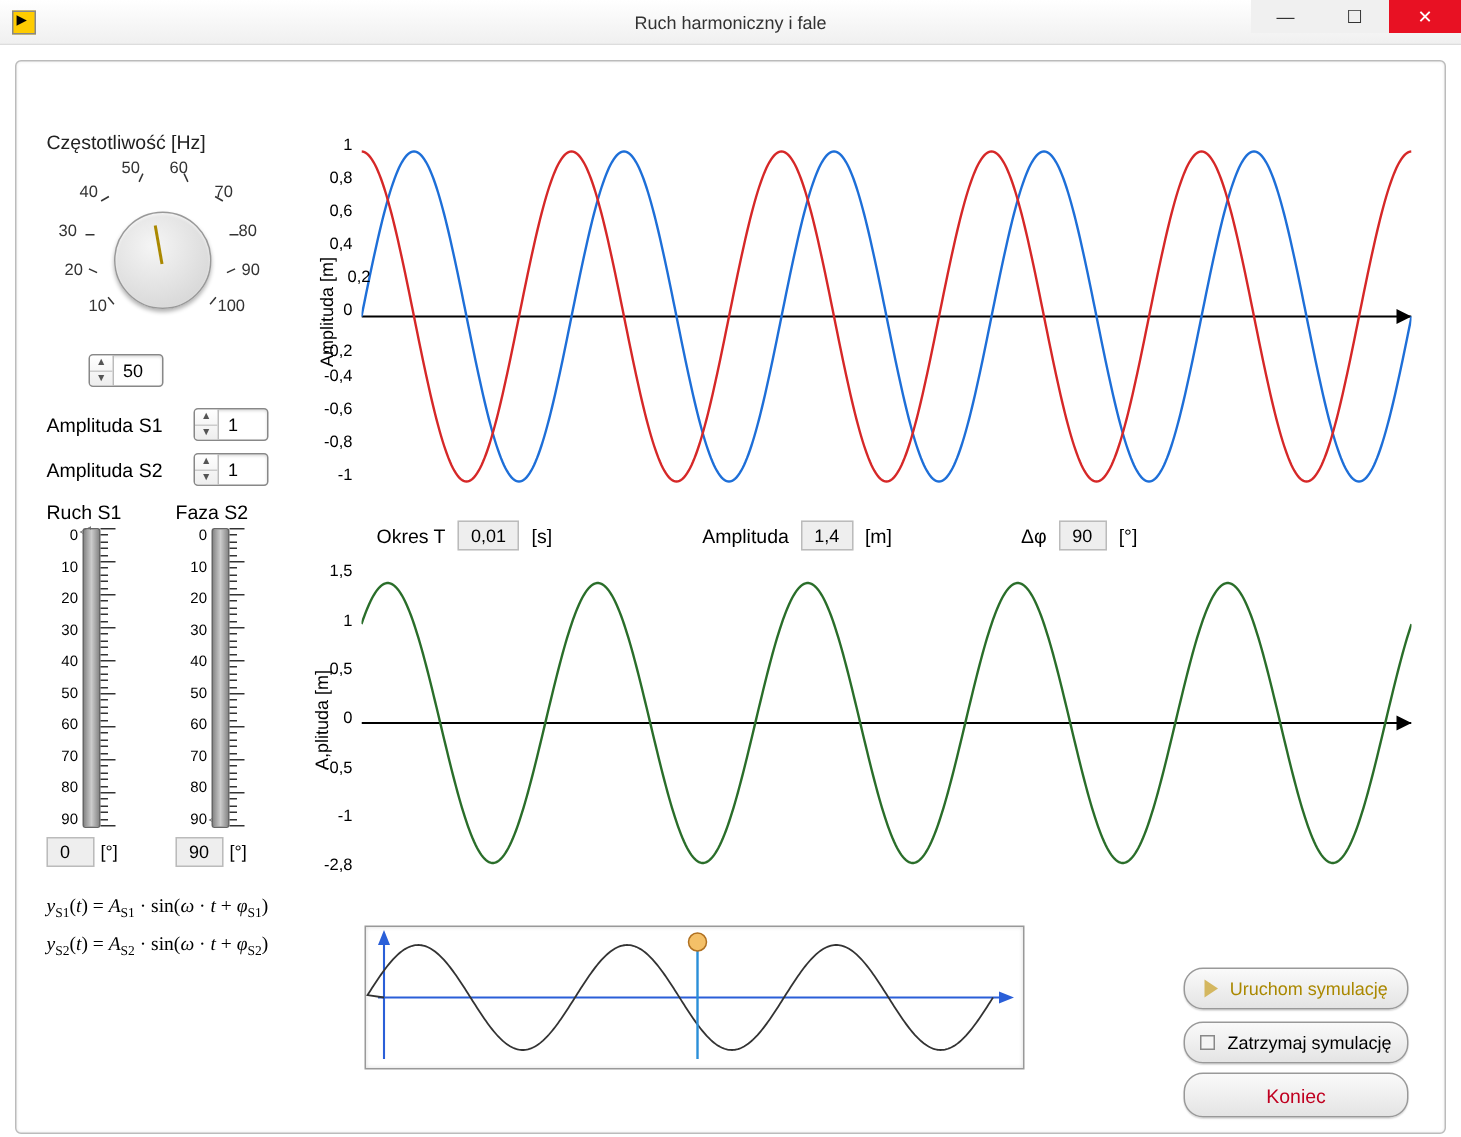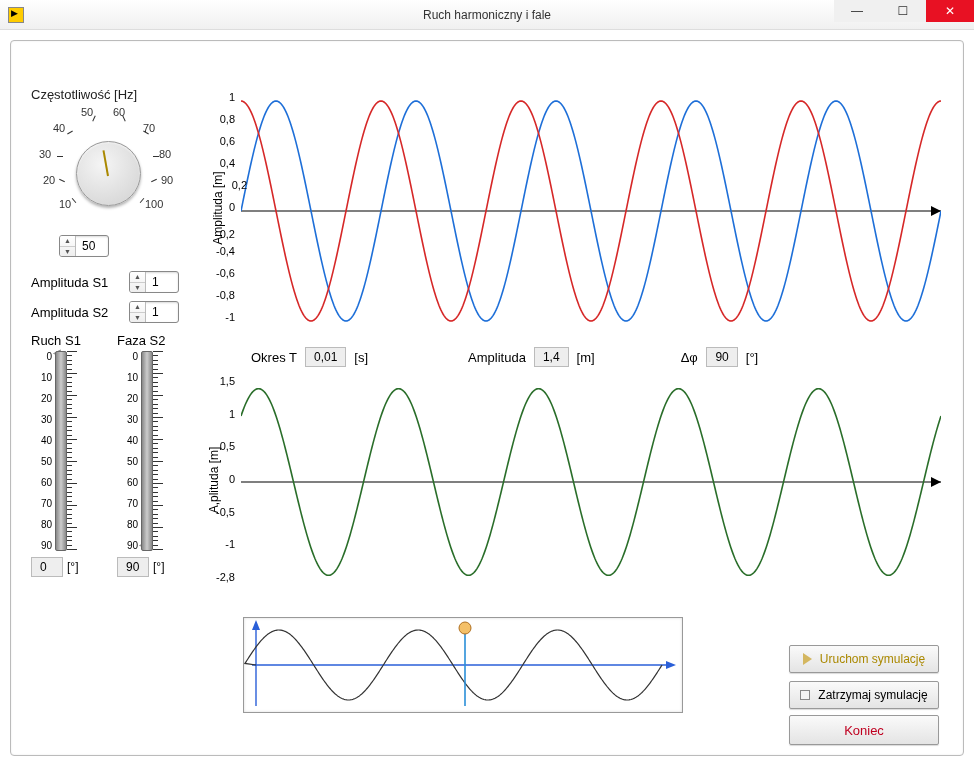--- a/index.html
+++ b/index.html
@@ -237,37 +237,37 @@
 }
 .params-row {
   position: absolute;
   left: 240px;
   top: 306px;
   display: flex;
   gap: 30px;
   align-items: center;
   font-size: 13px;
 }
-.params-row .grp { display: flex; align-items: center; gap: 8px; text-align: right; }
+.params-row .grp { display: flex; align-items: center; gap: 8px; }
 .mini-chart {
   position: absolute;
   left: 232px;
   top: 576px;
   width: 440px;
   height: 96px;
   border: 1px solid #999;
   box-shadow: inset 0 0 3px rgba(0,0,0,0.15);
   background: #fff;
 }
 .btn {
   position: absolute;
   width: 150px;
   height: 28px;
   border: 1px solid #999;
-  border-radius: 2px;
+  border-radius: 13px;
   background: linear-gradient(#fafafa, #e4e4e4);
   display: flex;
   align-items: center;
   justify-content: center;
   gap: 8px;
   font-size: 12px;
   cursor: pointer;
   box-shadow: 0 1px 1px rgba(0,0,0,0.15);
 }
 .btn.primary { color: #aa8800; }
@@ -501,20 +501,24 @@
               <div class="phase-tick" style="top: 198px; width: 10px;"></div>
             </div>
         </div>
         <div class="phase-val-row">
           <span class="readout">90</span>
           <span class="unit">[°]</span>
         </div>
       </div>
     </div>
 
+    <div class="formulas">
+      <div><i>y</i><sub>S1</sub>(<i>t</i>) = <i>A</i><sub>S1</sub> · sin(<i>ω</i> · <i>t</i> + <i>φ</i><sub>S1</sub>)</div>
+      <div><i>y</i><sub>S2</sub>(<i>t</i>) = <i>A</i><sub>S2</sub> · sin(<i>ω</i> · <i>t</i> + <i>φ</i><sub>S2</sub>)</div>
+    </div>
   </div>
 
   <div class="chart" style="left:192px;top:50px;width:740px;height:240px">
     <div class="axis-label-v" style="left:-22px;top:110px">Amplituda [m]</div>
     <div id="yticks1">
         <div class="ylab" style="left: 4px; top: 0px;">1</div>
         <div class="ylab" style="left: 4px; top: 22px;">0,8</div>
         <div class="ylab" style="left: 4px; top: 44px;">0,6</div>
         <div class="ylab" style="left: 4px; top: 66px;">0,4</div>
         <div class="ylab" style="left: 16px; top: 88px;">0,2</div>

